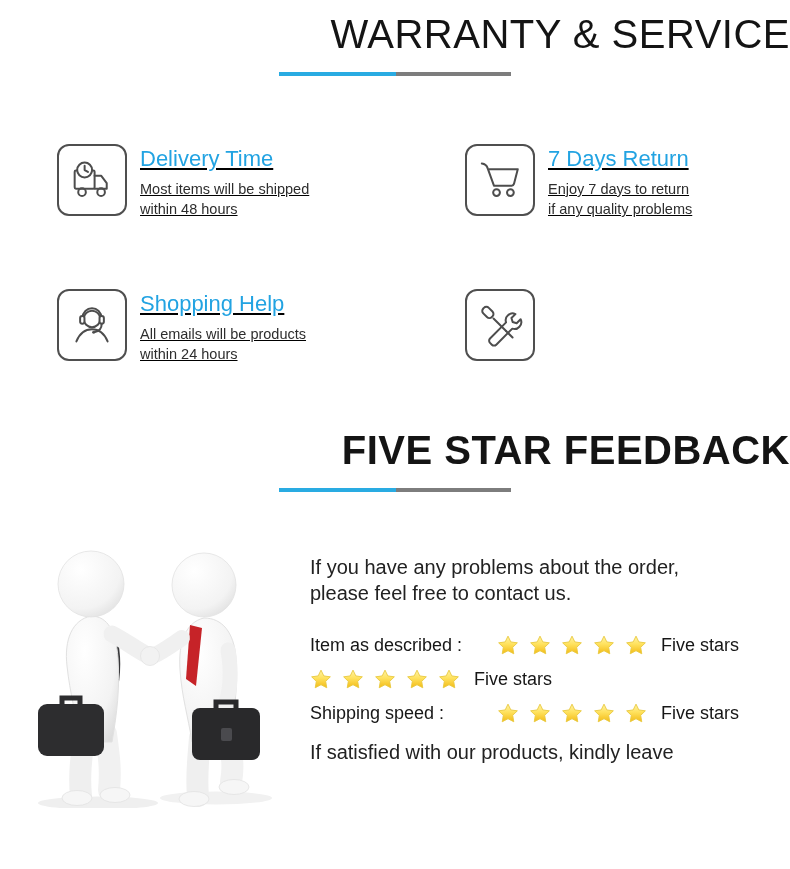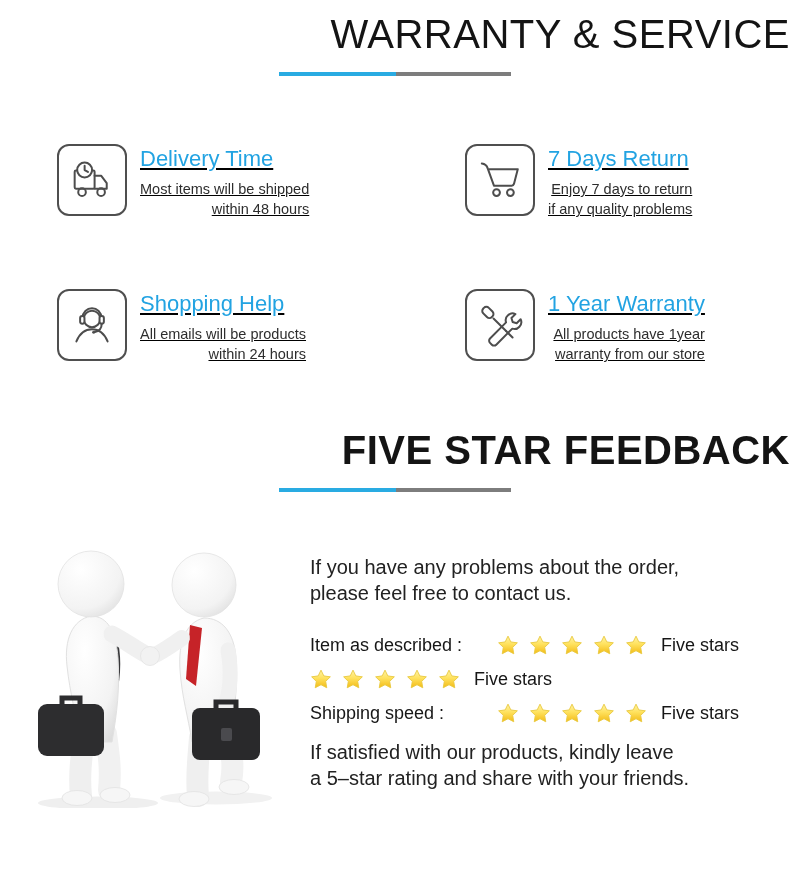--- a/index.html
+++ b/index.html
@@ -16,21 +16,21 @@
   
   .features { display:grid; grid-template-columns:408px 1fr;
               padding-left:57px; margin-top:68px; row-gap:70px; }
   .feature { display:flex; align-items:flex-start;text-decoration:underline; }
   .icon-box { width:70px; height:72px; border:2px solid #4f4f4f;
               border-radius:12px; display:flex; align-items:center;
               justify-content:center; flex:0 0 auto; margin-right:13px;
               background:#fff; }
   .icon-box svg { width:52px; height:52px; }
   .feature-title { font-size:22px; margin-top:2px; margin-bottom:7px; }
-  .feature-desc { font-size:14.5px; color:#2d2d2d; line-height:1.38;text-align:right; }
+  .feature-desc { font-size:14.5px; color:#2d2d2d; line-height:1.38; }
   .feature-desc span { display:block; }
 
   
   .feedback-title { margin-top:64px;font-weight:bold; }
   .fb-content { display:flex; padding-left:20px; margin-top:16px; }
   .fb-image { width:290px; height:300px; flex:0 0 auto; }
   .fb-text { padding-top:47px; width:470px; }
   .para { font-size:20px; color:#222; line-height:1.28; }
   .para span { display:block; }
   .ratings { margin-top:22px; }
@@ -133,27 +133,20 @@
       <div class="icon-box">
         <svg viewBox="0 0 60 60" fill="none" stroke="#4d4d4d" stroke-width="2.3" stroke-linecap="round" stroke-linejoin="round">
 
           <path d="M18.5,45.5 L37,27 a7.6,7.6 0 0 1 2.2,-8.2 a7.6,7.6 0 0 1 8.6,-1.4 l-4.6,4.6 l1.4,4.6 l4.6,1.4 l4.6,-4.6 a7.6,7.6 0 0 1 -1.4,8.6 a7.6,7.6 0 0 1 -8.2,2.2 L25.7,52.7 a3.6,3.6 0 0 1 -5.1,0 l-2.1,-2.1 a3.6,3.6 0 0 1 0,-5.1 Z"></path>
 
           <rect x="9" y="11" width="14" height="9" rx="4" transform="rotate(45 16 15.5)"></rect>
           <path d="M22.5,22.5 l14.5,14.5"></path>
           <path d="M37,37 l7.5,7.5"></path>
         </svg>
       </div>
-      <div class="feature-text">
-        <div class="feature-title" style="color: rgb(34, 163, 226);">1 Year Warranty</div>
-        <div class="feature-desc">
-          <span>All products have 1year</span>
-          <span>warranty from our store</span>
-        </div>
-      </div>
     </div>
 
   </div>
 </div>
 
 <div class="feedback">
   <h1 class="sec-title feedback-title">FIVE STAR FEEDBACK</h1>
   <div class="divider">
     <div class="half-blue" style="background: rgb(41, 171, 226);"></div>
     <div class="half-gray" style="background: rgb(125, 125, 125);"></div>
@@ -261,18 +254,17 @@
                 <use href="#starPath"></use>
               </svg>
           </span>
           <span class="rating-value">Five stars</span>
         </div>
 
       </div>
 
       <div class="para outro">
         <span>If satisfied with our products, kindly leave</span>
-        <span>a 5–star rating and share with your friends.</span>
       </div>
     </div>
 
   </div>
 </div>
 
 </body></html>

